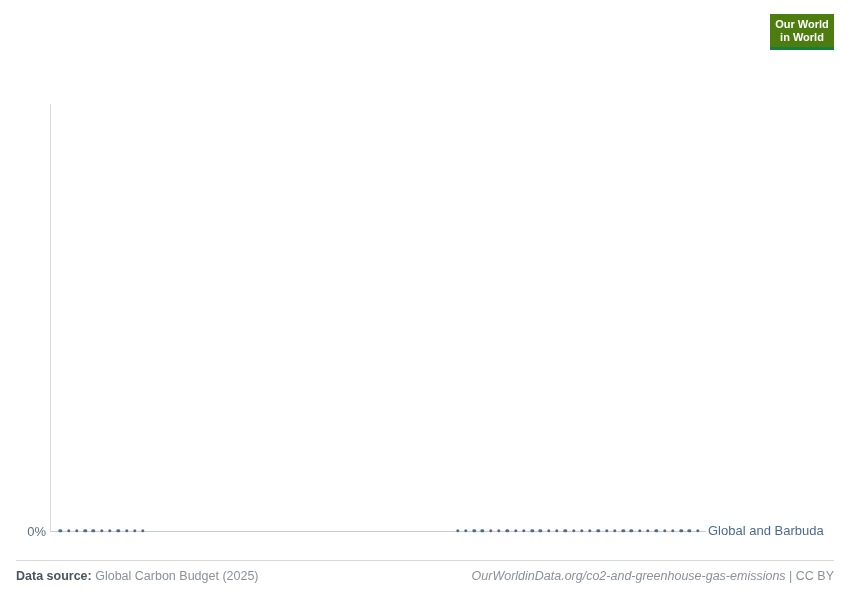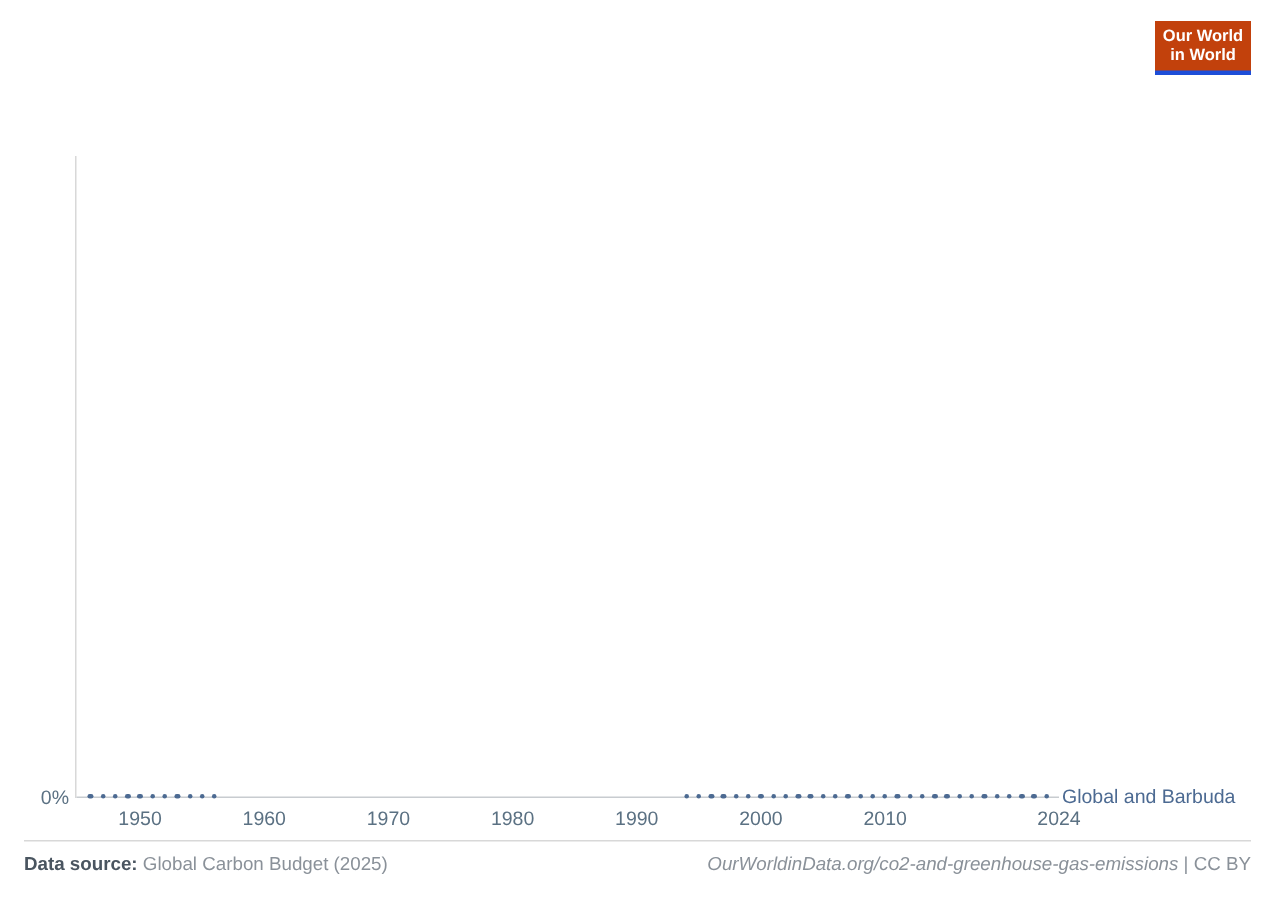--- a/index.html
+++ b/index.html
@@ -48,30 +48,30 @@
     max-width: 712px;
   }
 
   
   .owid-logo {
     position: absolute;
     right: 16px;
     top: 14px;
     width: 64px;
     height: 36px;
-    background: #c2410c;
+    background: #4d7c0f;
     color: #ffffff;
     font-family: "Liberation Sans", sans-serif;
     font-weight: 700;
     font-size: 11px;
     line-height: 12.5px;
     text-align: center;
     padding-top: 4px;
     box-sizing: border-box;
-    border-bottom: 3px solid #1d4ed8;
+    border-bottom: 3px solid #15803d;
   }
   .owid-logo span { display: block; }
 
   
   .chart-area {
     position: absolute;
     left: 16px;
     top: 104px;
     right: 16px;
     height: 452px;
@@ -189,30 +189,20 @@
     <span>Our World</span>
     <span>in World</span>
   </div>
 
   <div class="chart-area">
     <div class="plot" id="plot">
       <div class="y-axis-line"></div>
       <div class="zero-label">0%</div>
       <div class="baseline"></div>
       <div class="series-label">Global and Barbuda</div>
-      <div class="x-ticks" id="x-ticks">
-          <div class="x-tick" style="left: 77.39px;">1950</div>
-          <div class="x-tick" style="left: 160.18px;">1960</div>
-          <div class="x-tick" style="left: 242.96px;">1970</div>
-          <div class="x-tick" style="left: 325.75px;">1980</div>
-          <div class="x-tick" style="left: 408.53px;">1990</div>
-          <div class="x-tick" style="left: 491.32px;">2000</div>
-          <div class="x-tick" style="left: 574.1px;">2010</div>
-          <div class="x-tick" style="left: 690px;">2024</div>
-        </div>
     <div class="dot" style="left: 44.28px; top: 427px; background: rgb(76, 106, 146);"></div>
         <div class="dot" style="left: 52.56px; top: 427px; background: rgb(76, 106, 146);"></div>
         <div class="dot" style="left: 60.84px; top: 427px; background: rgb(76, 106, 146);"></div>
         <div class="dot" style="left: 69.11px; top: 427px; background: rgb(76, 106, 146);"></div>
         <div class="dot" style="left: 77.39px; top: 427px; background: rgb(76, 106, 146);"></div>
         <div class="dot" style="left: 85.67px; top: 427px; background: rgb(76, 106, 146);"></div>
         <div class="dot" style="left: 93.95px; top: 427px; background: rgb(76, 106, 146);"></div>
         <div class="dot" style="left: 102.23px; top: 427px; background: rgb(76, 106, 146);"></div>
         <div class="dot" style="left: 110.51px; top: 427px; background: rgb(76, 106, 146);"></div>
         <div class="dot" style="left: 118.78px; top: 427px; background: rgb(76, 106, 146);"></div>

